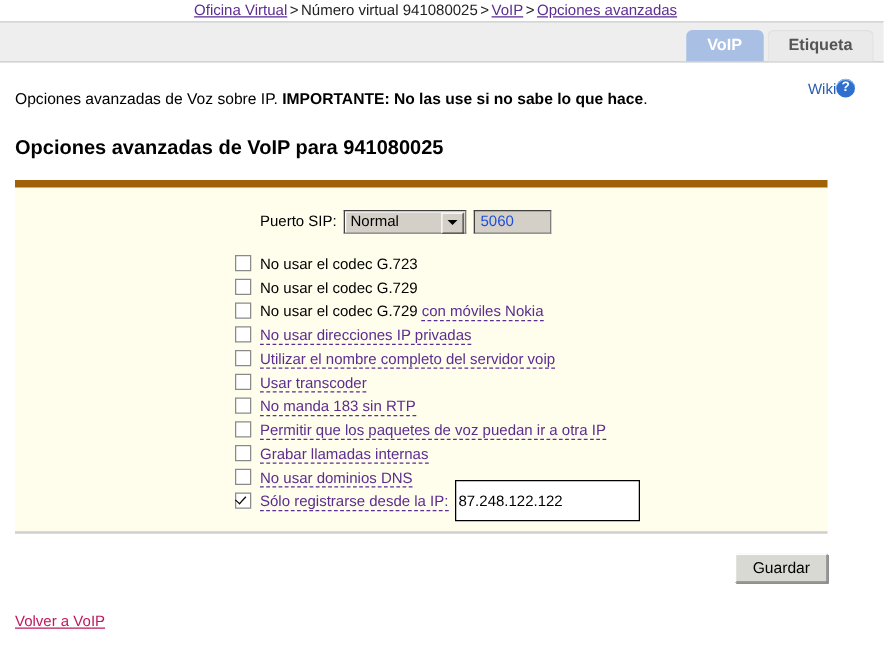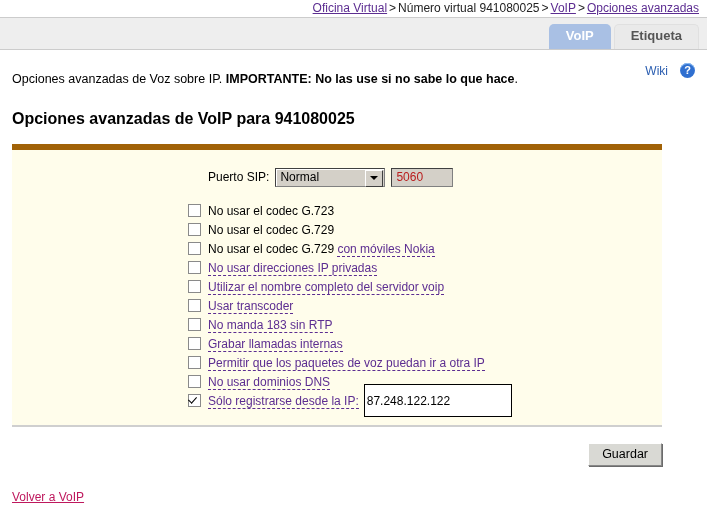--- a/index.html
+++ b/index.html
@@ -19,22 +19,22 @@
 
   a, .link {
     color: #be185d;
     text-decoration: underline;
     cursor: pointer;
   }
 
   
   .breadcrumb {
     height: 16px;
-    padding: 1px 8px 0 0;
-    text-align: right;
+    padding: 1px 25px 0 0;
+    text-align: center;
     font-size: 12px;
     color: #222;
     white-space: nowrap;
     margin-left: 15px;
   }
   .breadcrumb .sep { color: #222; padding: 0 2px; }
   .breadcrumb a { color: #5c2d91; }
 
   
   .headerband {
@@ -68,25 +68,25 @@
     background: #eaeaea;
     color: #555555;
     border: 1px solid #e0e0e0;
     border-bottom: none;
     padding: 4px 16px 6px 16px;
   }
 
   
   .wiki {
     position: absolute;
-    right: 12px;
+    right: 23px;
     top: 63px;
     display: flex;
     align-items: center;
-    gap: 12px;
+    gap: 0;
     font-size: 12px;
   }
   .wiki a { color: #2a5db0; text-decoration: none; }
   .help-icon {
     width: 15px; height: 15px;
     border-radius: 50%;
     background: #2f6fd0;
     color: #ffffff;
     font-size: 11px;
     font-weight: bold;
@@ -125,21 +125,21 @@
     display: flex;
     align-items: center;
     margin-left: 196px;
     gap: 6px;
     height: 22px;
   }
   .sip-label { font-size: 12px; }
 
   
   .sip-select {
-    width: 110px;
+    width: 98px;
     height: 19px;
     background: #d4d0c8;
     border: 1px solid #808080;
     border-top-color: #404040;
     border-left-color: #404040;
     box-shadow: inset 1px 1px 0 #ffffff;
     display: flex;
     align-items: center;
     font-size: 12px;
     padding-left: 4px;
@@ -159,21 +159,21 @@
   }
   .caret {
     width: 0; height: 0;
     border-left: 4px solid transparent;
     border-right: 4px solid transparent;
     border-top: 4px solid #000000;
   }
   .sip-port {
     width: 62px; height: 19px;
     background: #d4d0c8;
-    color: #b91c1c;
+    color: #1d4ed8;
     border: 1px solid #808080;
     border-top-color: #404040;
     border-left-color: #404040;
     font-size: 12px;
     padding-left: 4px;
     box-sizing: border-box;
     line-height: 17px;
     font-family: "Liberation Sans", sans-serif;
   }
 
@@ -320,26 +320,26 @@
       <span class="cb-label"><span class="tip">Usar transcoder</span></span>
     </div>
 
     <div class="cb-row">
       <span class="cbox"></span>
       <span class="cb-label"><span class="tip">No manda 183 sin RTP</span></span>
     </div>
 
     <div class="cb-row">
       <span class="cbox"></span>
+      <span class="cb-label"><span class="tip">Permitir que los paquetes de voz puedan ir a otra IP</span></span>
+    </div>
+
+    <div class="cb-row">
+      <span class="cbox"></span>
       <span class="cb-label"><span class="tip">Grabar llamadas internas</span></span>
-    </div>
-
-    <div class="cb-row">
-      <span class="cbox"></span>
-      <span class="cb-label"><span class="tip">Permitir que los paquetes de voz puedan ir a otra IP</span></span>
     </div>
 
     <div class="cb-row">
       <span class="cbox"></span>
       <span class="cb-label"><span class="tip">No usar dominios DNS</span></span>
     </div>
 
     <div class="cb-row">
       <span class="cbox checked"></span>
       <span class="cb-label"><span class="tip">Sólo registrarse desde la IP:</span></span>

